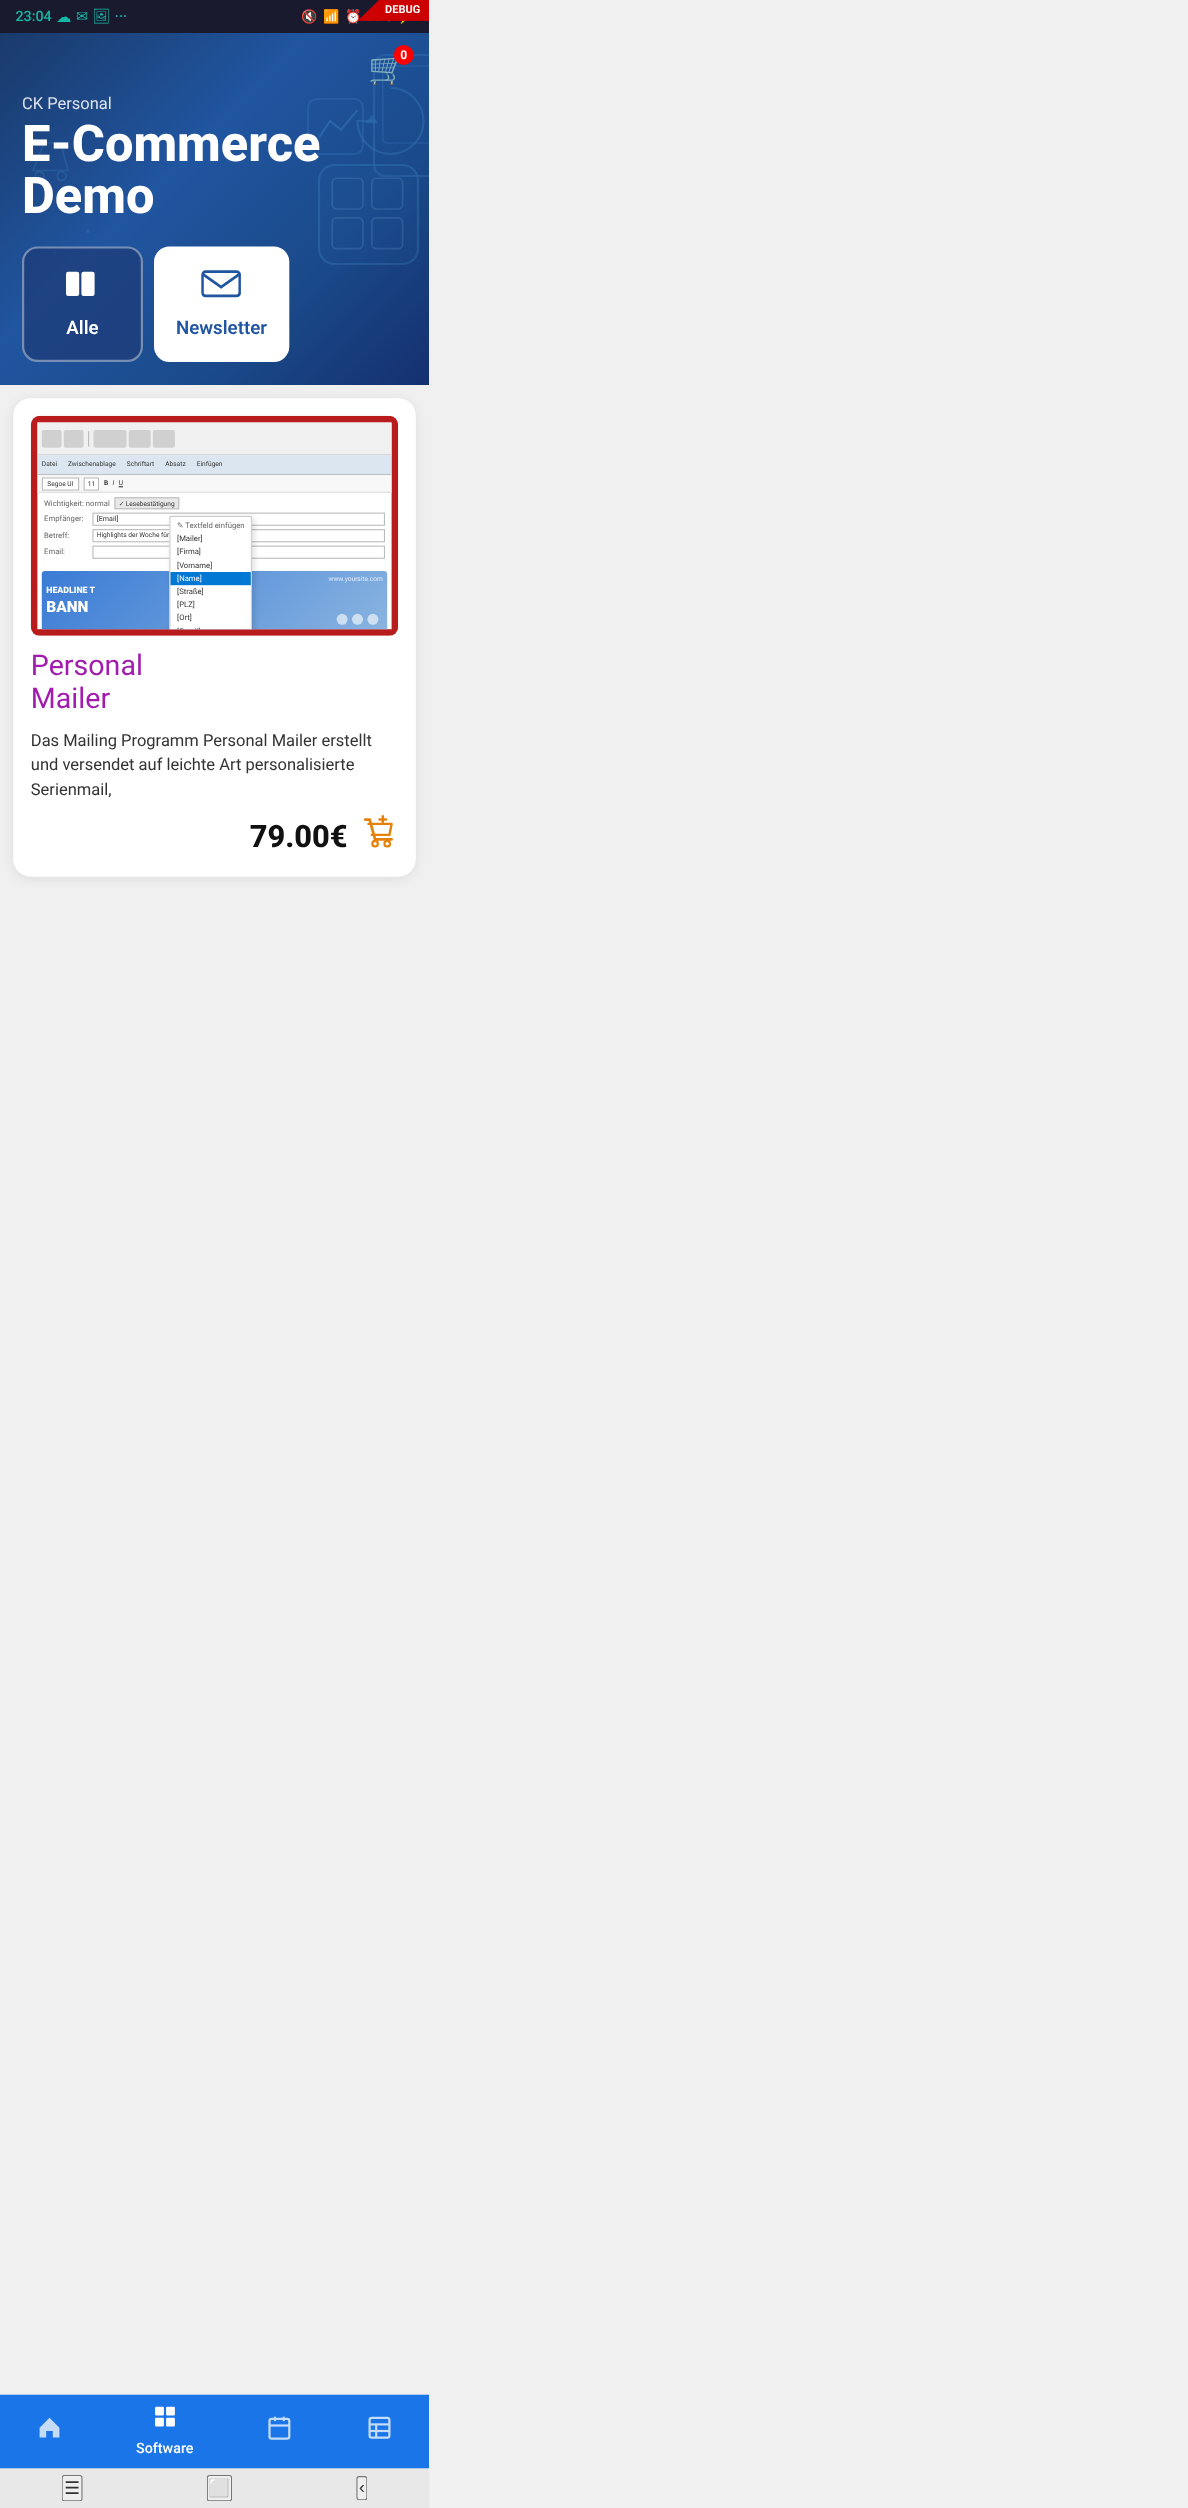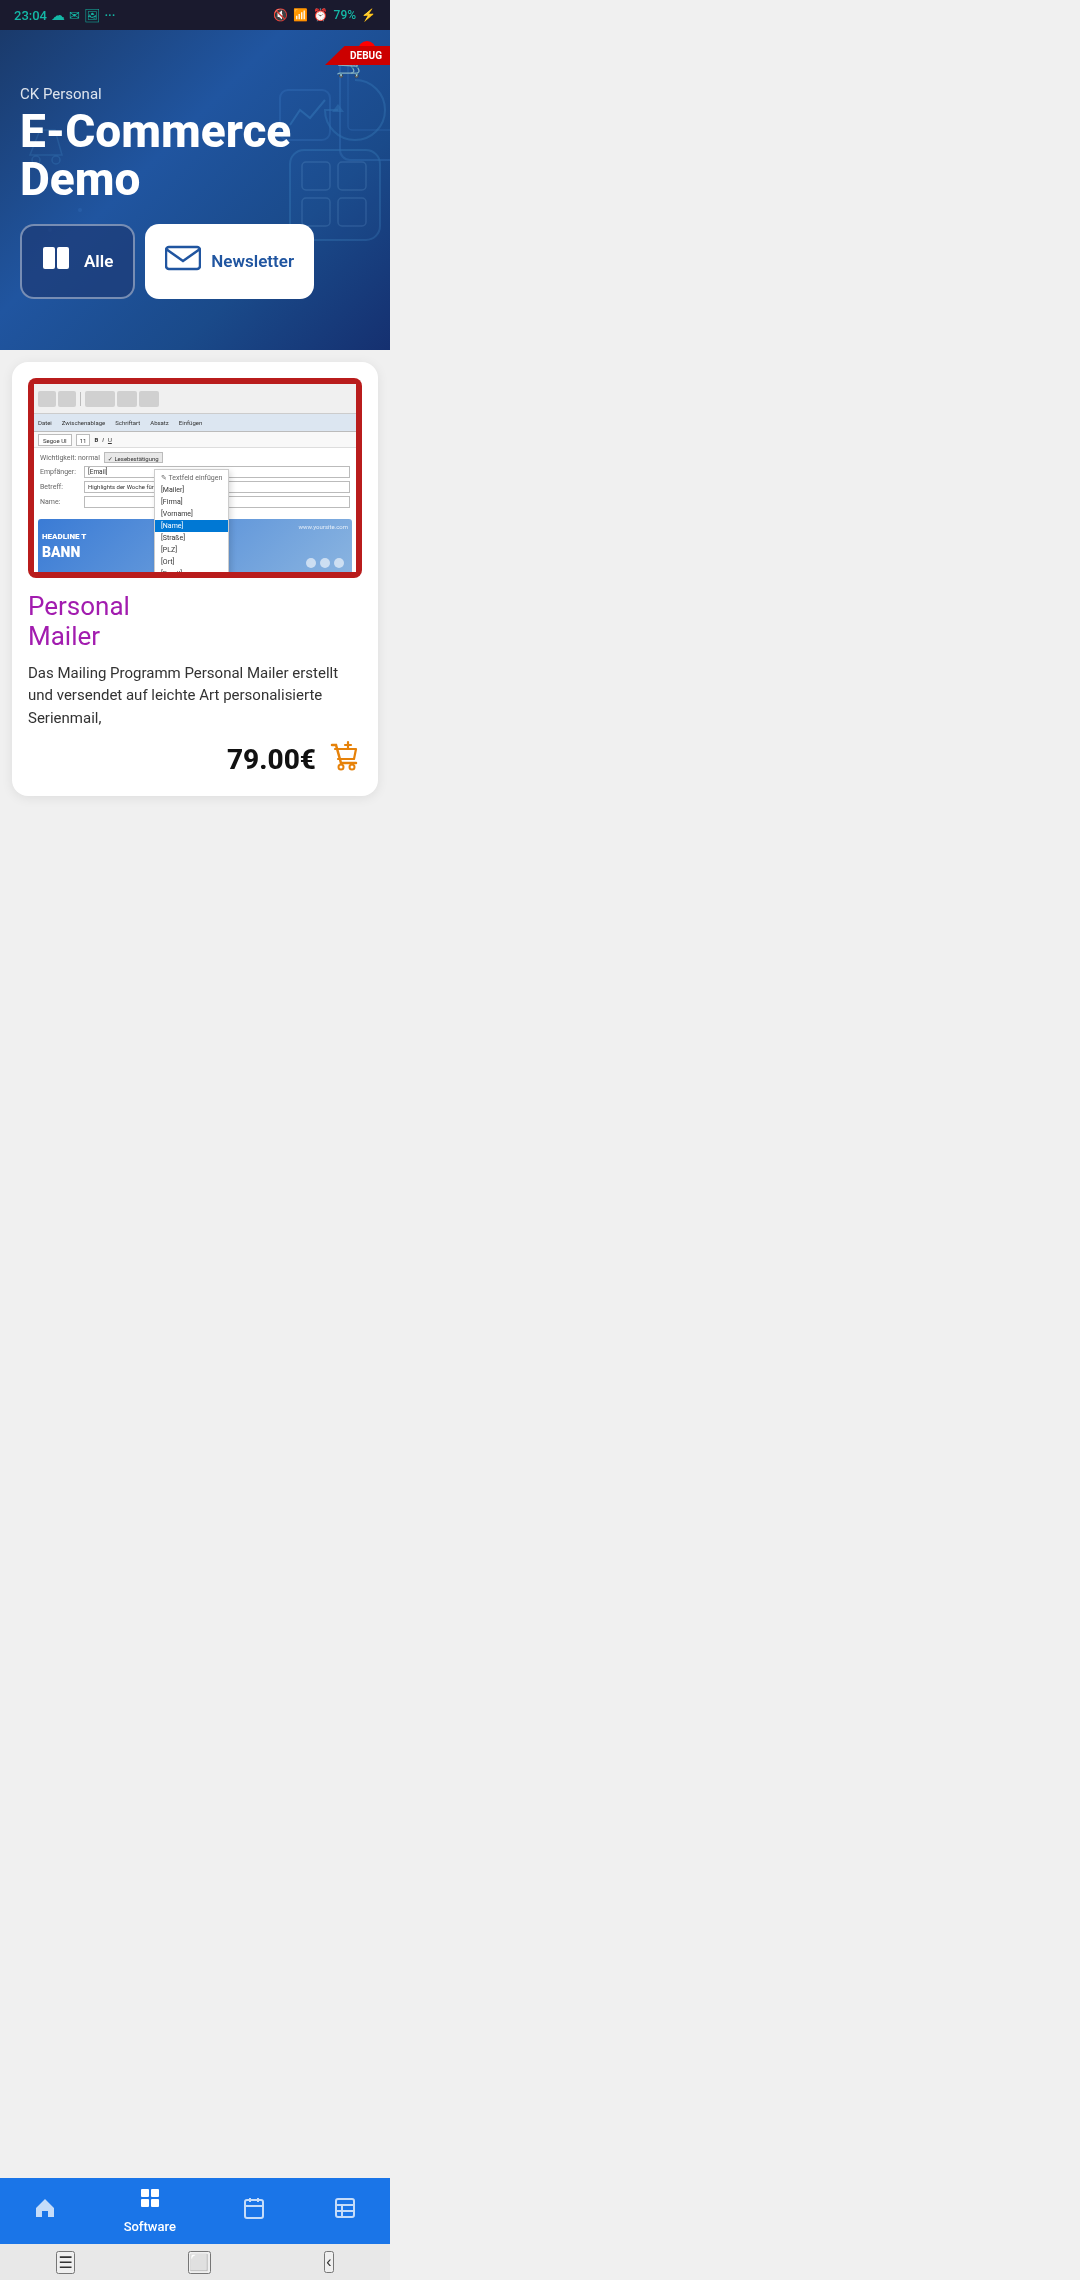--- a/index.html
+++ b/index.html
@@ -36,21 +36,20 @@
       background: #cc0000;
       color: white;
       font-size: 10px;
       font-weight: bold;
       padding: 4px 8px 4px 4px;
       transform: rotate(0deg);
       clip-path: polygon(30% 0%, 100% 0%, 100% 100%, 0% 100%);
       z-index: 100;
       width: 65px;
       text-align: right;
-      margin-top: 46px;
     }
 
     
     .hero {
       background: linear-gradient(135deg, #1a3a6b 0%, #2055a0 40%, #1a4a8a 70%, #153070 100%);
       padding: 16px 20px 20px;
       position: relative;
       min-height: 320px;
       overflow: hidden;
     }
@@ -109,20 +108,21 @@
 
     
     .category-tabs {
       display: flex;
       gap: 10px;
       position: relative;
       z-index: 2;
     }
     .cat-tab {
       display: flex;
+      flex-direction: column;
       align-items: center;
       justify-content: center;
       border-radius: 14px;
       padding: 18px 20px;
       cursor: pointer;
       gap: 10px;
       min-width: 110px;
     }
     .cat-tab.all {
       background: rgba(30, 60, 120, 0.75);
@@ -455,21 +455,21 @@
           </div>
           <div class="editor-field-row">
             <span class="editor-field-label">Empfänger:</span>
             <div class="editor-field-value" style="font-size:6.5px;">[Email]</div>
           </div>
           <div class="editor-field-row">
             <span class="editor-field-label">Betreff:</span>
             <div class="editor-field-value" style="font-size:6px;">Highlights der Woche für [Vorname]</div>
           </div>
           <div class="editor-field-row">
-            <span class="editor-field-label">Name:</span>
+            <span class="editor-field-label">Email:</span>
             <div class="editor-field-value"></div>
           </div>
         </div>
 
         <div class="dropdown-sim">
           <div class="dropdown-header">✎ Textfeld einfügen</div>
           <div class="dropdown-item">[Mailer]</div>
           <div class="dropdown-item">[Firma]</div>
           <div class="dropdown-item">[Vorname]</div>
           <div class="dropdown-item selected">[Name]</div>

